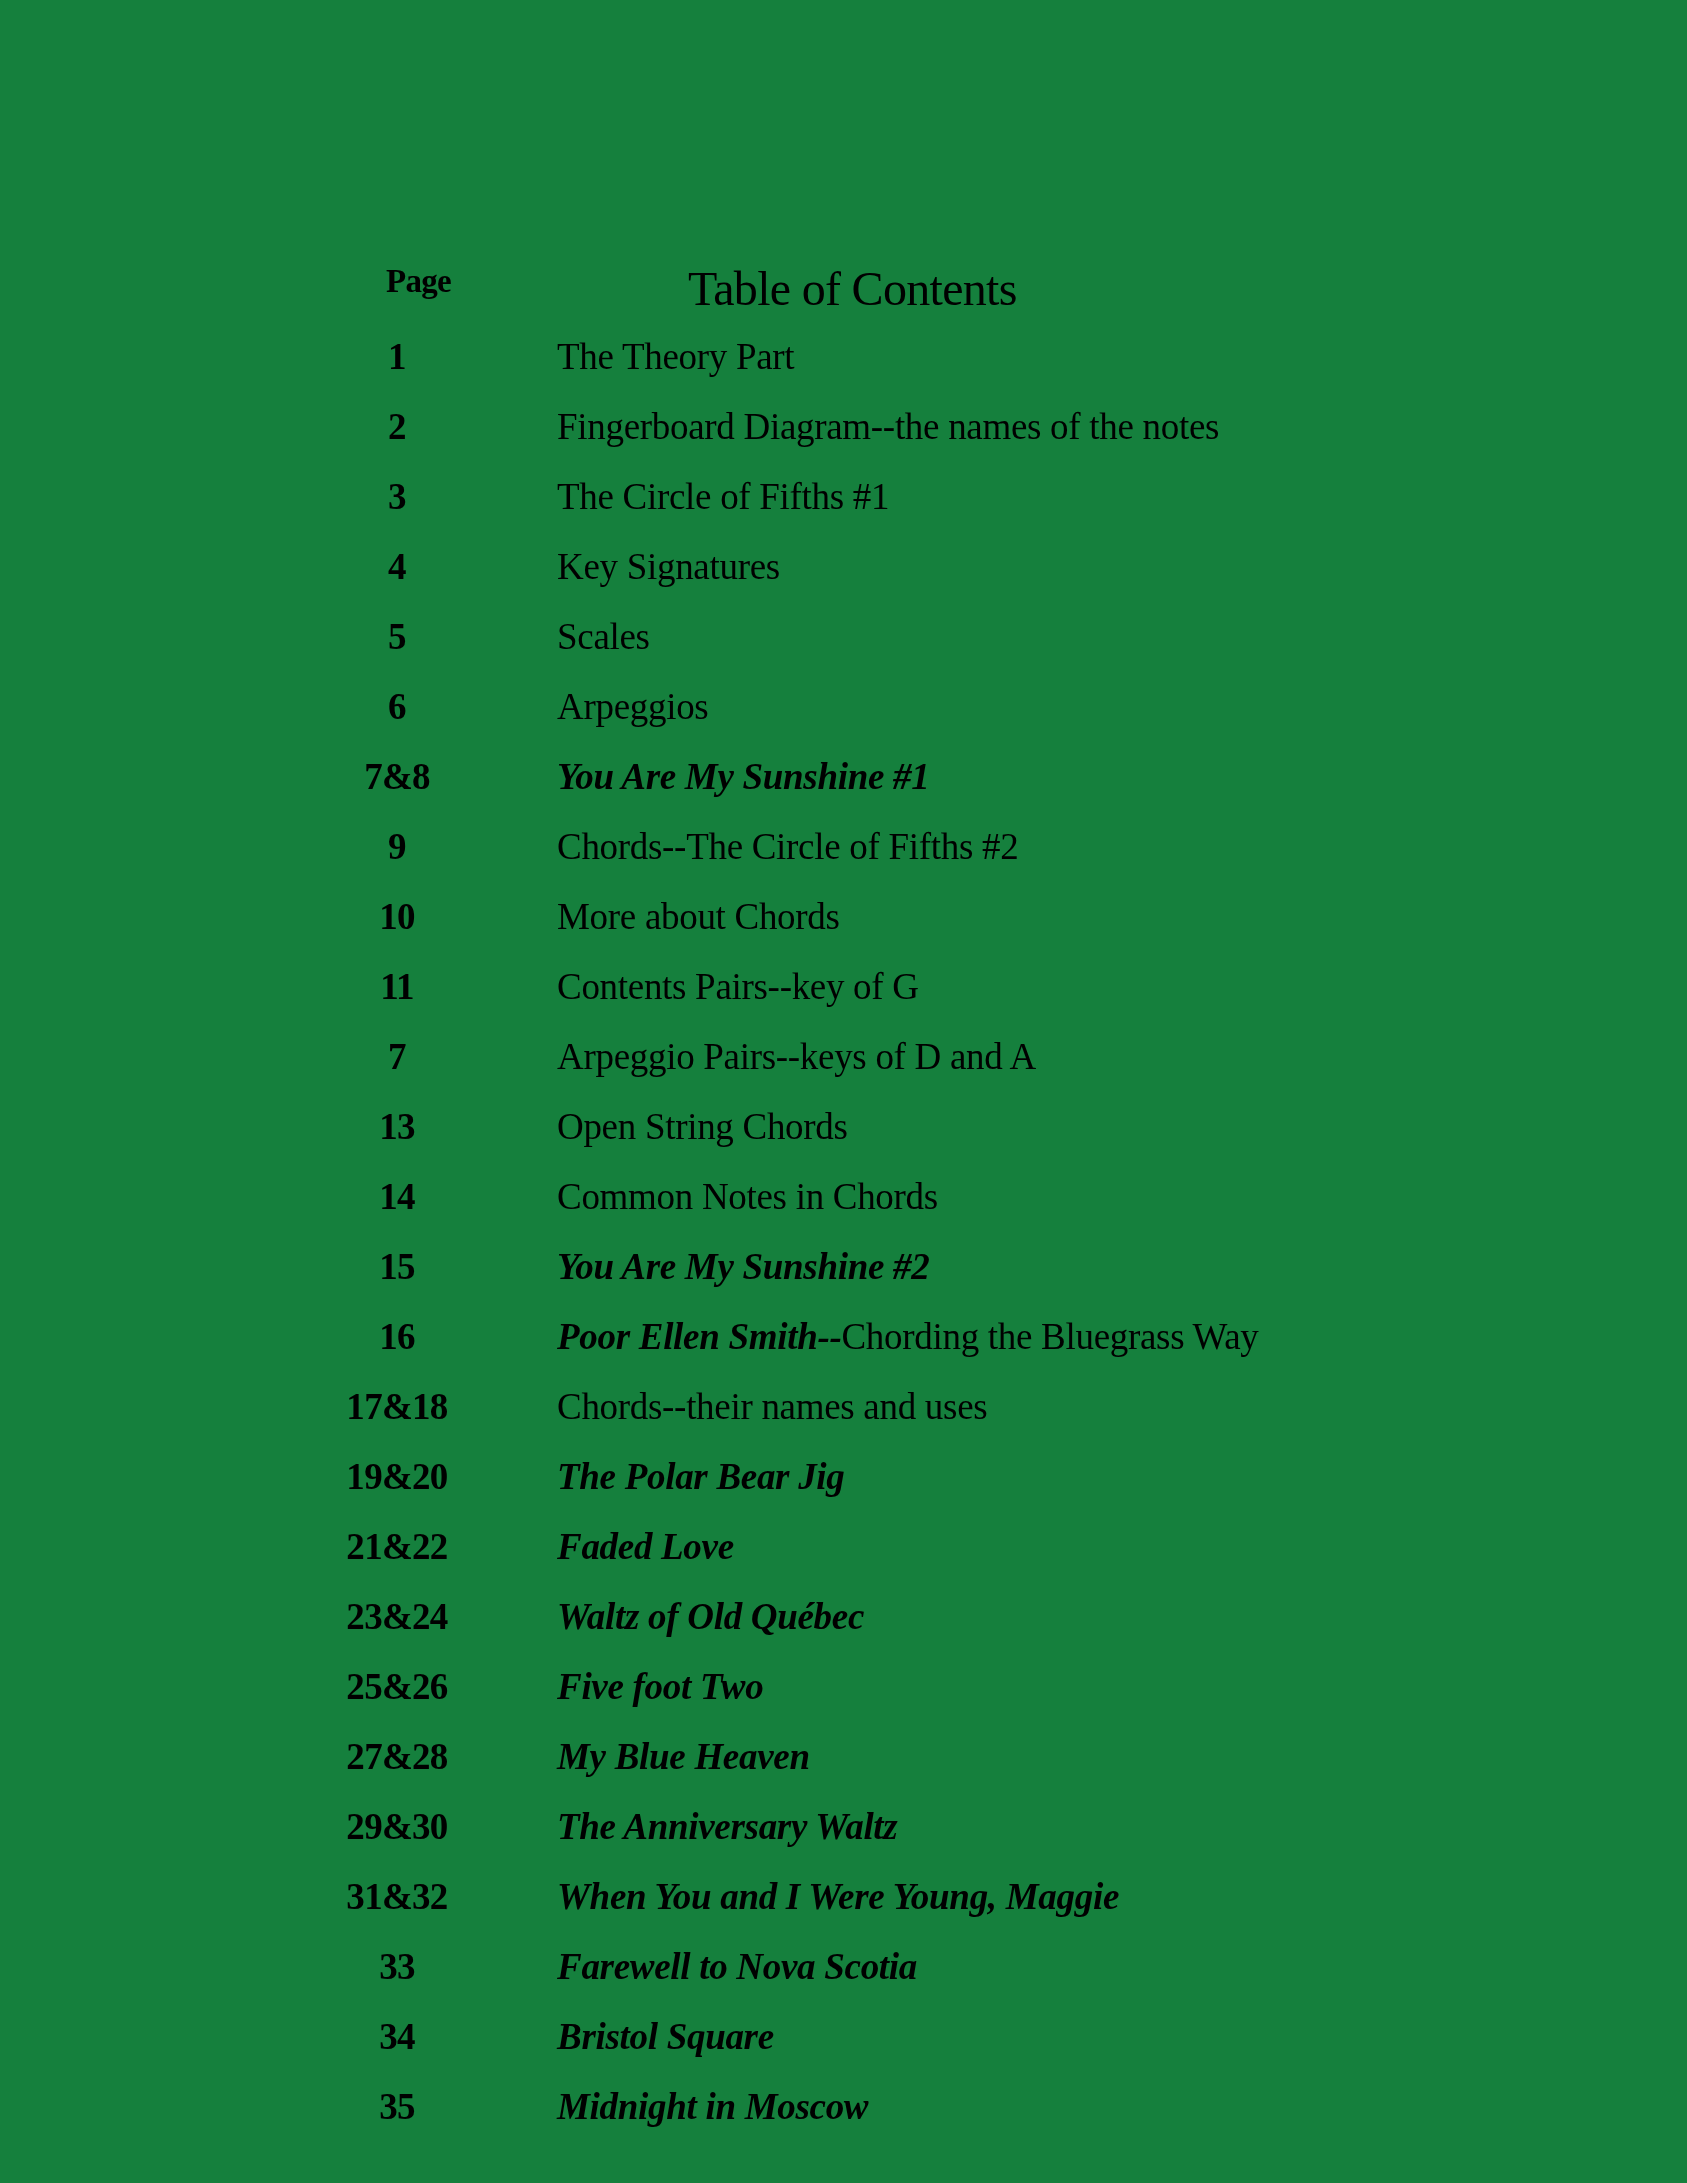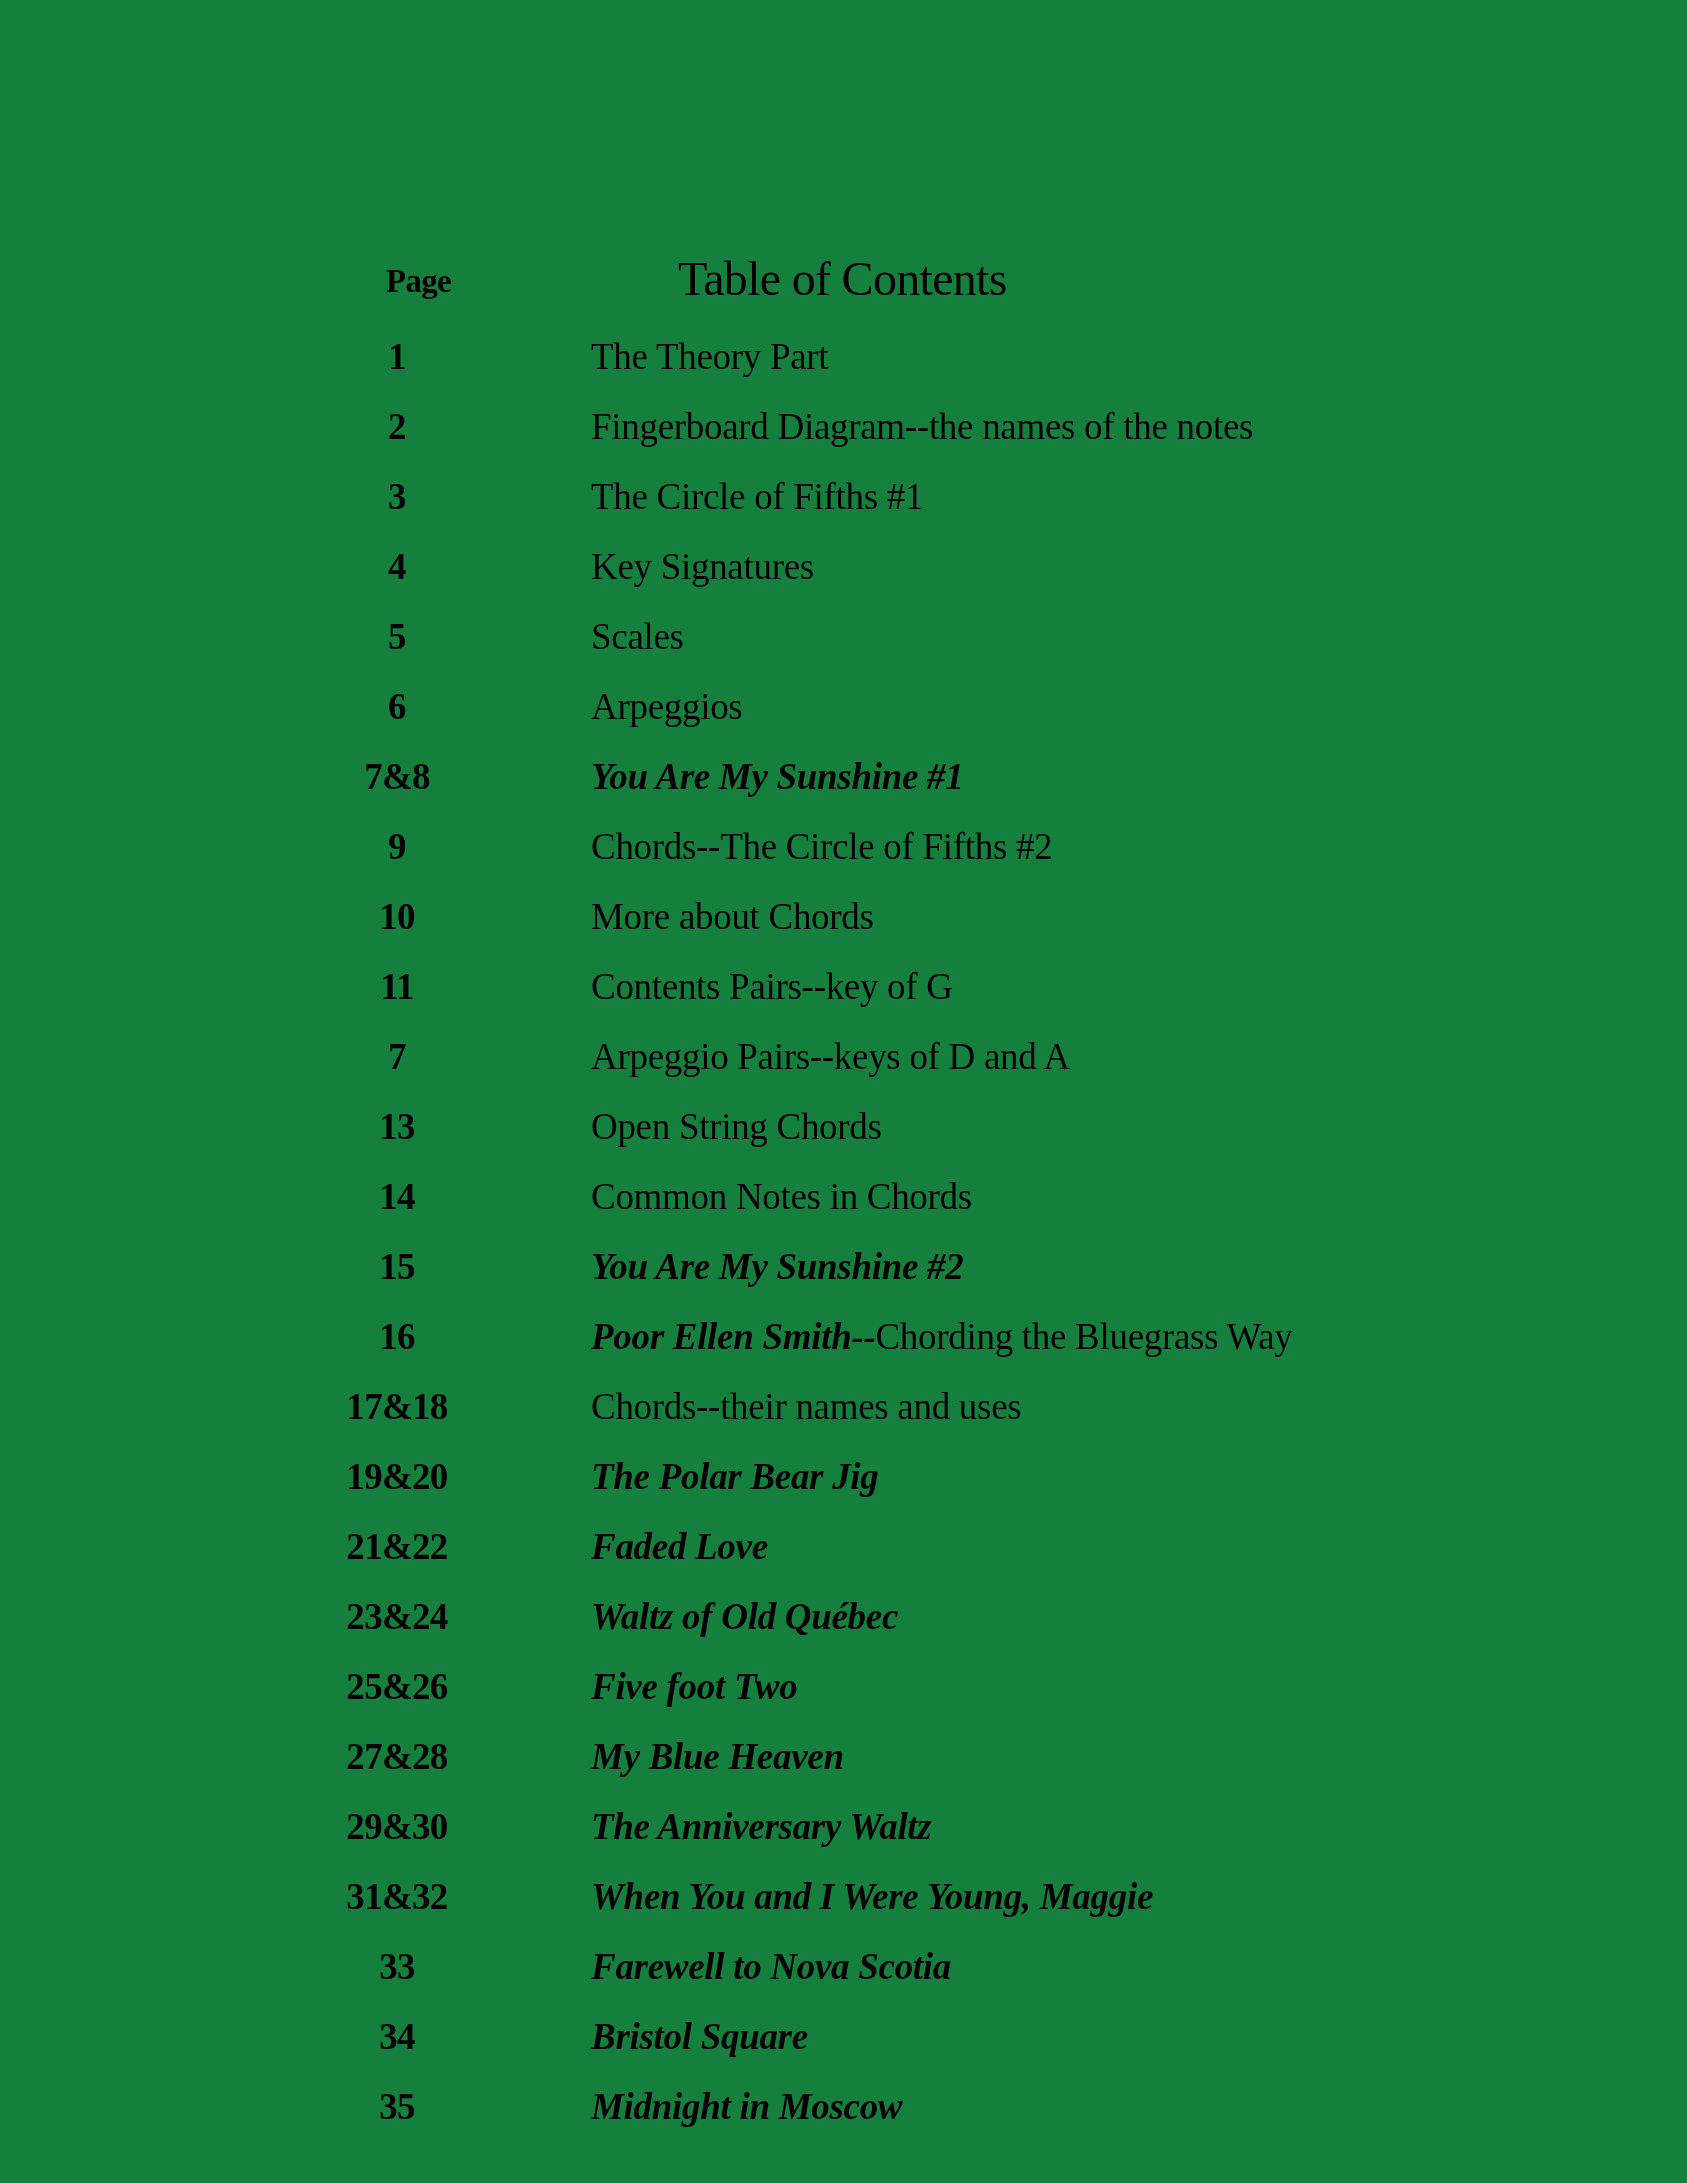--- a/index.html
+++ b/index.html
@@ -26,21 +26,21 @@
     top: 263px;
     font-size: 33px;
     font-weight: bold;
     letter-spacing: -0.7px;
     line-height: 1.1;
   }
   .page-title {
     position: absolute;
     left: 676px;
     top: 251px;
-    margin: 2px;
+    margin: 12px;
     font-size: 48px;
     font-weight: normal;
     letter-spacing: -0.7px;
     line-height: 1.1;
     white-space: nowrap;
   }
   .toc-rows {
     position: absolute;
     left: 0;
     top: 335px;
@@ -56,21 +56,21 @@
     width: 192px;
     margin-left: 301px;
     text-align: center;
     font-size: 37px;
     font-weight: bold;
     letter-spacing: -0.7px;
     white-space: nowrap;
   }
   .toc-title {
     display: block;
-    margin-left: 98px;
+    margin-left: 64px;
     font-size: 37px;
     letter-spacing: -0.3px;
     white-space: nowrap;
     text-align: right;
   }
   .part-song {
     font-weight: bold;
     font-style: italic;
   }
   .part-plain {

